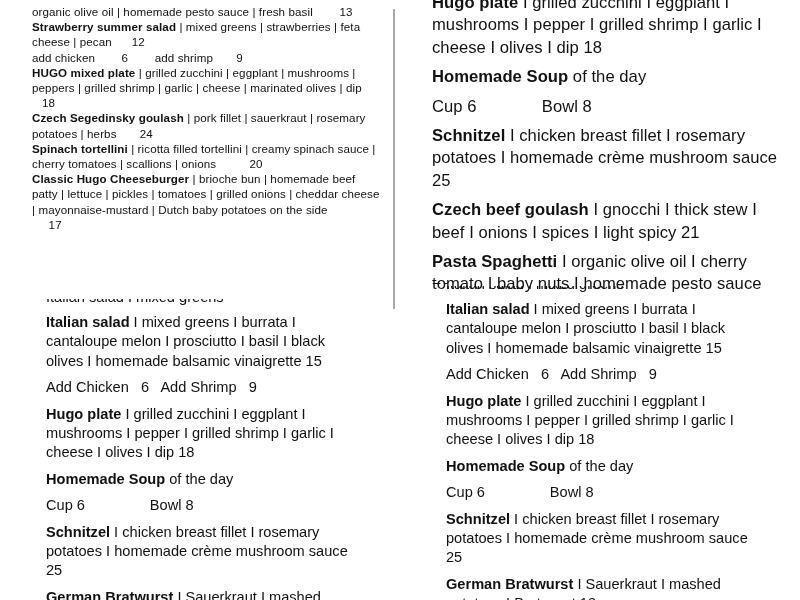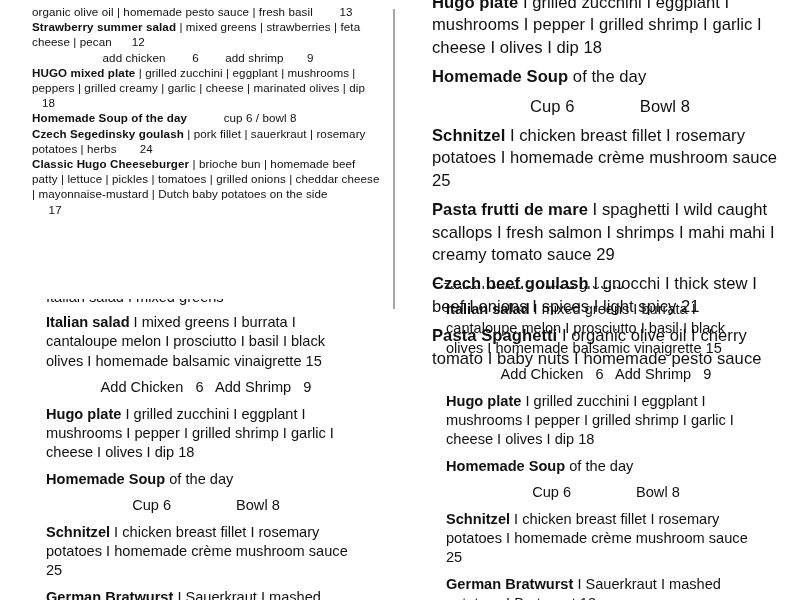--- a/index.html
+++ b/index.html
@@ -70,21 +70,21 @@
 
   .item { margin: 0; padding: 0; }
   .block-small .item { margin-bottom: 0; }
   .block-med   .item { margin-bottom: 7px; }
   .block-large .item { margin-bottom: 7px; }
 
   .name { font-weight: bold; }
   .desc { font-weight: normal; }
 
   
-  .addons, .cupbowl { white-space: pre; text-align: center; }
+  .addons, .cupbowl { white-space: pre; }
 
   
   .clip-row {
     position: absolute;
     left: 46px;
     width: 330px;
     height: 12px;
     overflow: hidden;
     font-size: 14.6px;
     line-height: 19.4px;
@@ -113,27 +113,27 @@
 <div class="panel" id="left-panel">
 
   <div class="block-small">
 
     <p class="item"><span class="desc">organic olive oil | homemade pesto sauce | fresh basil</span>&nbsp;&nbsp;&nbsp;&nbsp;&nbsp;&nbsp;&nbsp;&nbsp;<span class="desc">13</span></p>
 
     <p class="item"><span class="name">Strawberry summer salad</span><span class="desc"> | mixed greens | strawberries | feta cheese | pecan</span>&nbsp;&nbsp;&nbsp;&nbsp;&nbsp;&nbsp;<span class="desc">12</span></p>
 
     <p class="item addons"><span class="desc">add chicken</span>&nbsp;&nbsp;&nbsp;&nbsp;&nbsp;&nbsp;&nbsp;&nbsp;<span class="desc">6</span>&nbsp;&nbsp;&nbsp;&nbsp;&nbsp;&nbsp;&nbsp;&nbsp;<span class="desc">add shrimp</span>&nbsp;&nbsp;&nbsp;&nbsp;&nbsp;&nbsp;&nbsp;<span class="desc">9</span></p>
 
-    <p class="item"><span class="name">HUGO mixed plate</span><span class="desc"> | grilled zucchini | eggplant | mushrooms | peppers | grilled creamy | garlic | cheese | marinated olives | dip</span><br>&nbsp;&nbsp;&nbsp;<span class="desc">18</span></p>
-
-    <p class="item"><span class="name">Homemade Soup of the day</span>&nbsp;&nbsp;&nbsp;&nbsp;&nbsp;&nbsp;&nbsp;&nbsp;&nbsp;&nbsp;&nbsp;<span class="desc">cup 6 / bowl 8</span></p>
+    <p class="item"><span class="name">HUGO mixed plate</span><span class="desc"> | grilled zucchini | eggplant | mushrooms | peppers | grilled shrimp | garlic | cheese | marinated olives | dip</span><br>&nbsp;&nbsp;&nbsp;<span class="desc">18</span></p>
+
 
 
     <p class="item"><span class="name">Czech Segedinsky goulash</span><span class="desc"> | pork fillet | sauerkraut | rosemary potatoes | herbs</span>&nbsp;&nbsp;&nbsp;&nbsp;&nbsp;&nbsp;&nbsp;<span class="desc">24</span></p>
 
+    <p class="item"><span class="name">Spinach tortellini</span><span class="desc"> | ricotta filled tortellini | creamy spinach sauce | cherry tomatoes | scallions | onions</span>&nbsp;&nbsp;&nbsp;&nbsp;&nbsp;&nbsp;&nbsp;&nbsp;&nbsp;&nbsp;<span class="desc">20</span></p>
 
 
     <p class="item"><span class="name">Classic Hugo Cheeseburger</span><span class="desc"> | brioche bun | homemade beef patty | lettuce | pickles | tomatoes | grilled onions | cheddar cheese | mayonnaise-mustard | Dutch baby potatoes on the side</span><br>&nbsp;&nbsp;&nbsp;&nbsp;&nbsp;<span class="desc">17</span></p>
 
   </div>
 
   <div class="clip-row">
       <span>Italian salad I mixed greens</span>
     </div>
 
@@ -163,21 +163,20 @@
   <div class="block-large">
 
     <p class="item"><span class="name">Hugo plate</span><span class="desc"> I grilled zucchini I eggplant I mushrooms I pepper I grilled shrimp I garlic I cheese I olives I dip   18</span></p>
 
     <p class="item"><span class="name">Homemade Soup</span><span class="desc"> of the day</span></p>
 
     <p class="item cupbowl"><span class="desc">Cup 6              Bowl 8</span></p>
 
     <p class="item"><span class="name">Schnitzel</span><span class="desc"> I chicken breast fillet I rosemary potatoes I homemade crème mushroom sauce 25</span></p>
 
-    <p class="item"><span class="name">Pasta frutti de mare</span><span class="desc"> I spaghetti I wild caught scallops I fresh salmon I shrimps I mahi mahi I creamy tomato sauce 29</span></p>
 
     <p class="item"><span class="name">Czech beef goulash</span><span class="desc"> I gnocchi I thick stew I beef I onions I spices I light spicy 21</span></p>
 
     <p class="item"><span class="name">Pasta Spaghetti</span><span class="desc"> I organic olive oil I cherry tomato I baby nuts I homemade pesto sauce</span></p>
 
   </div>
 
   <div class="clip-row-sm">
       <span>20</span>
     </div>

